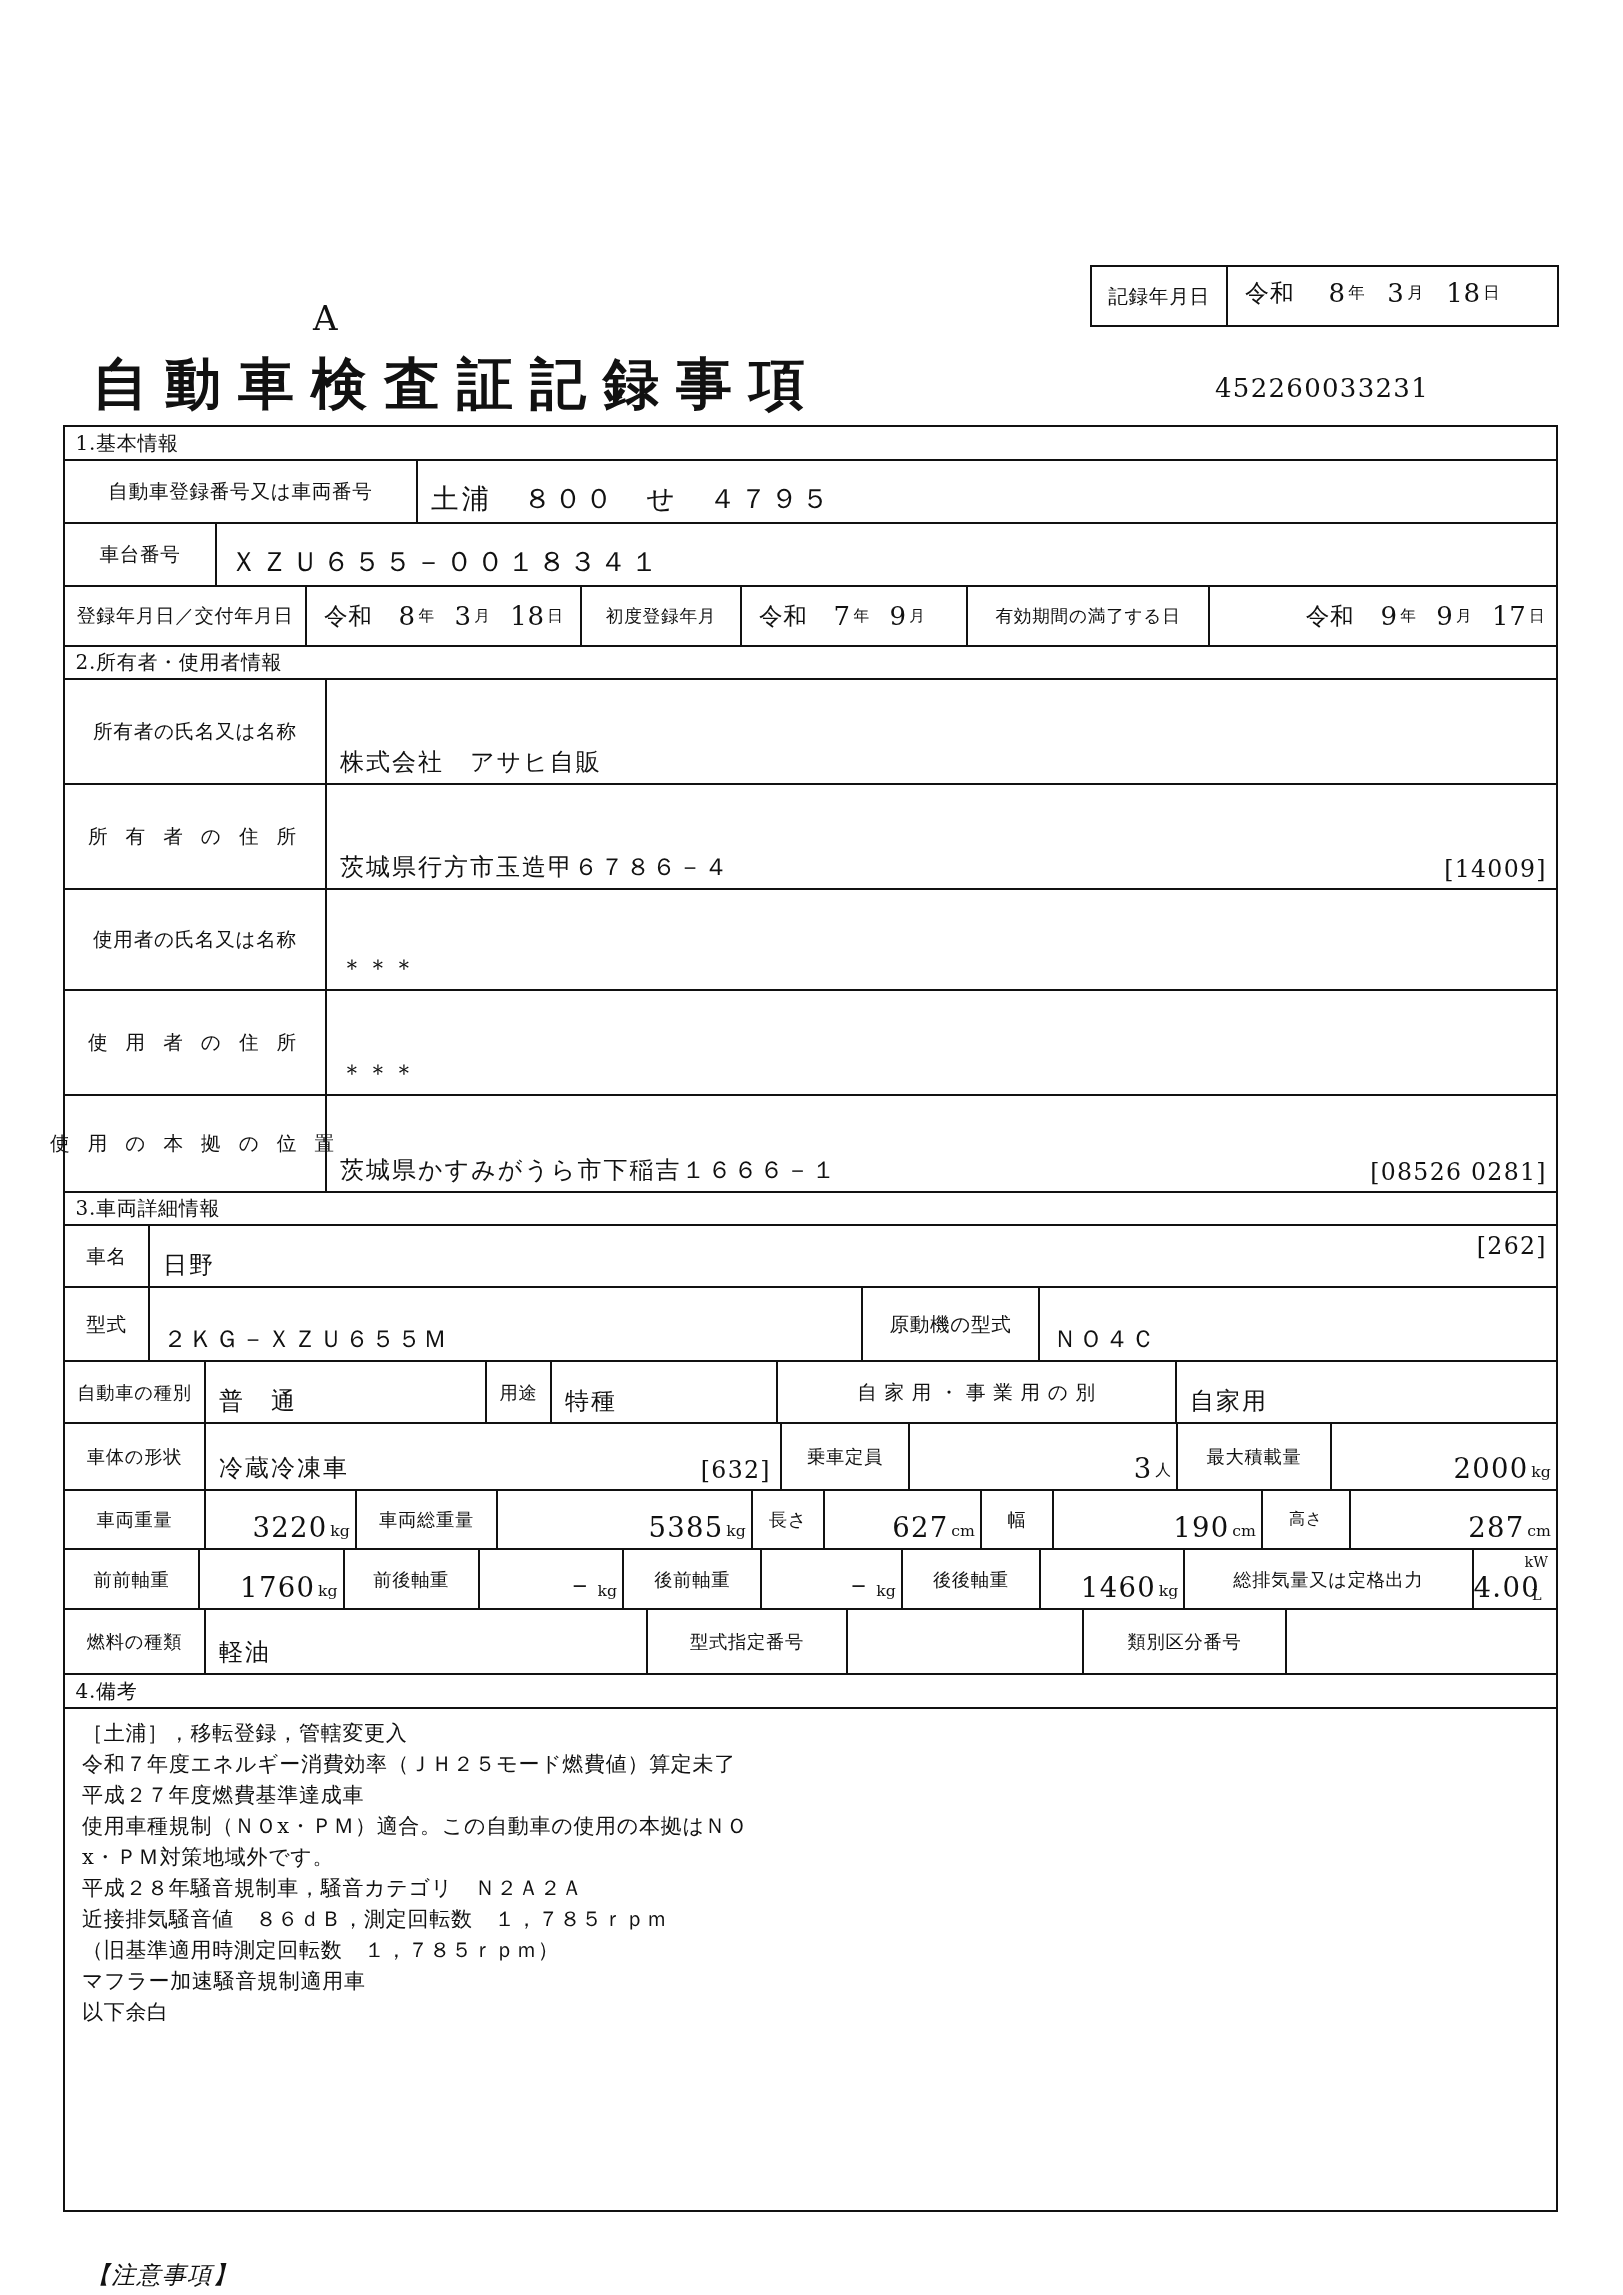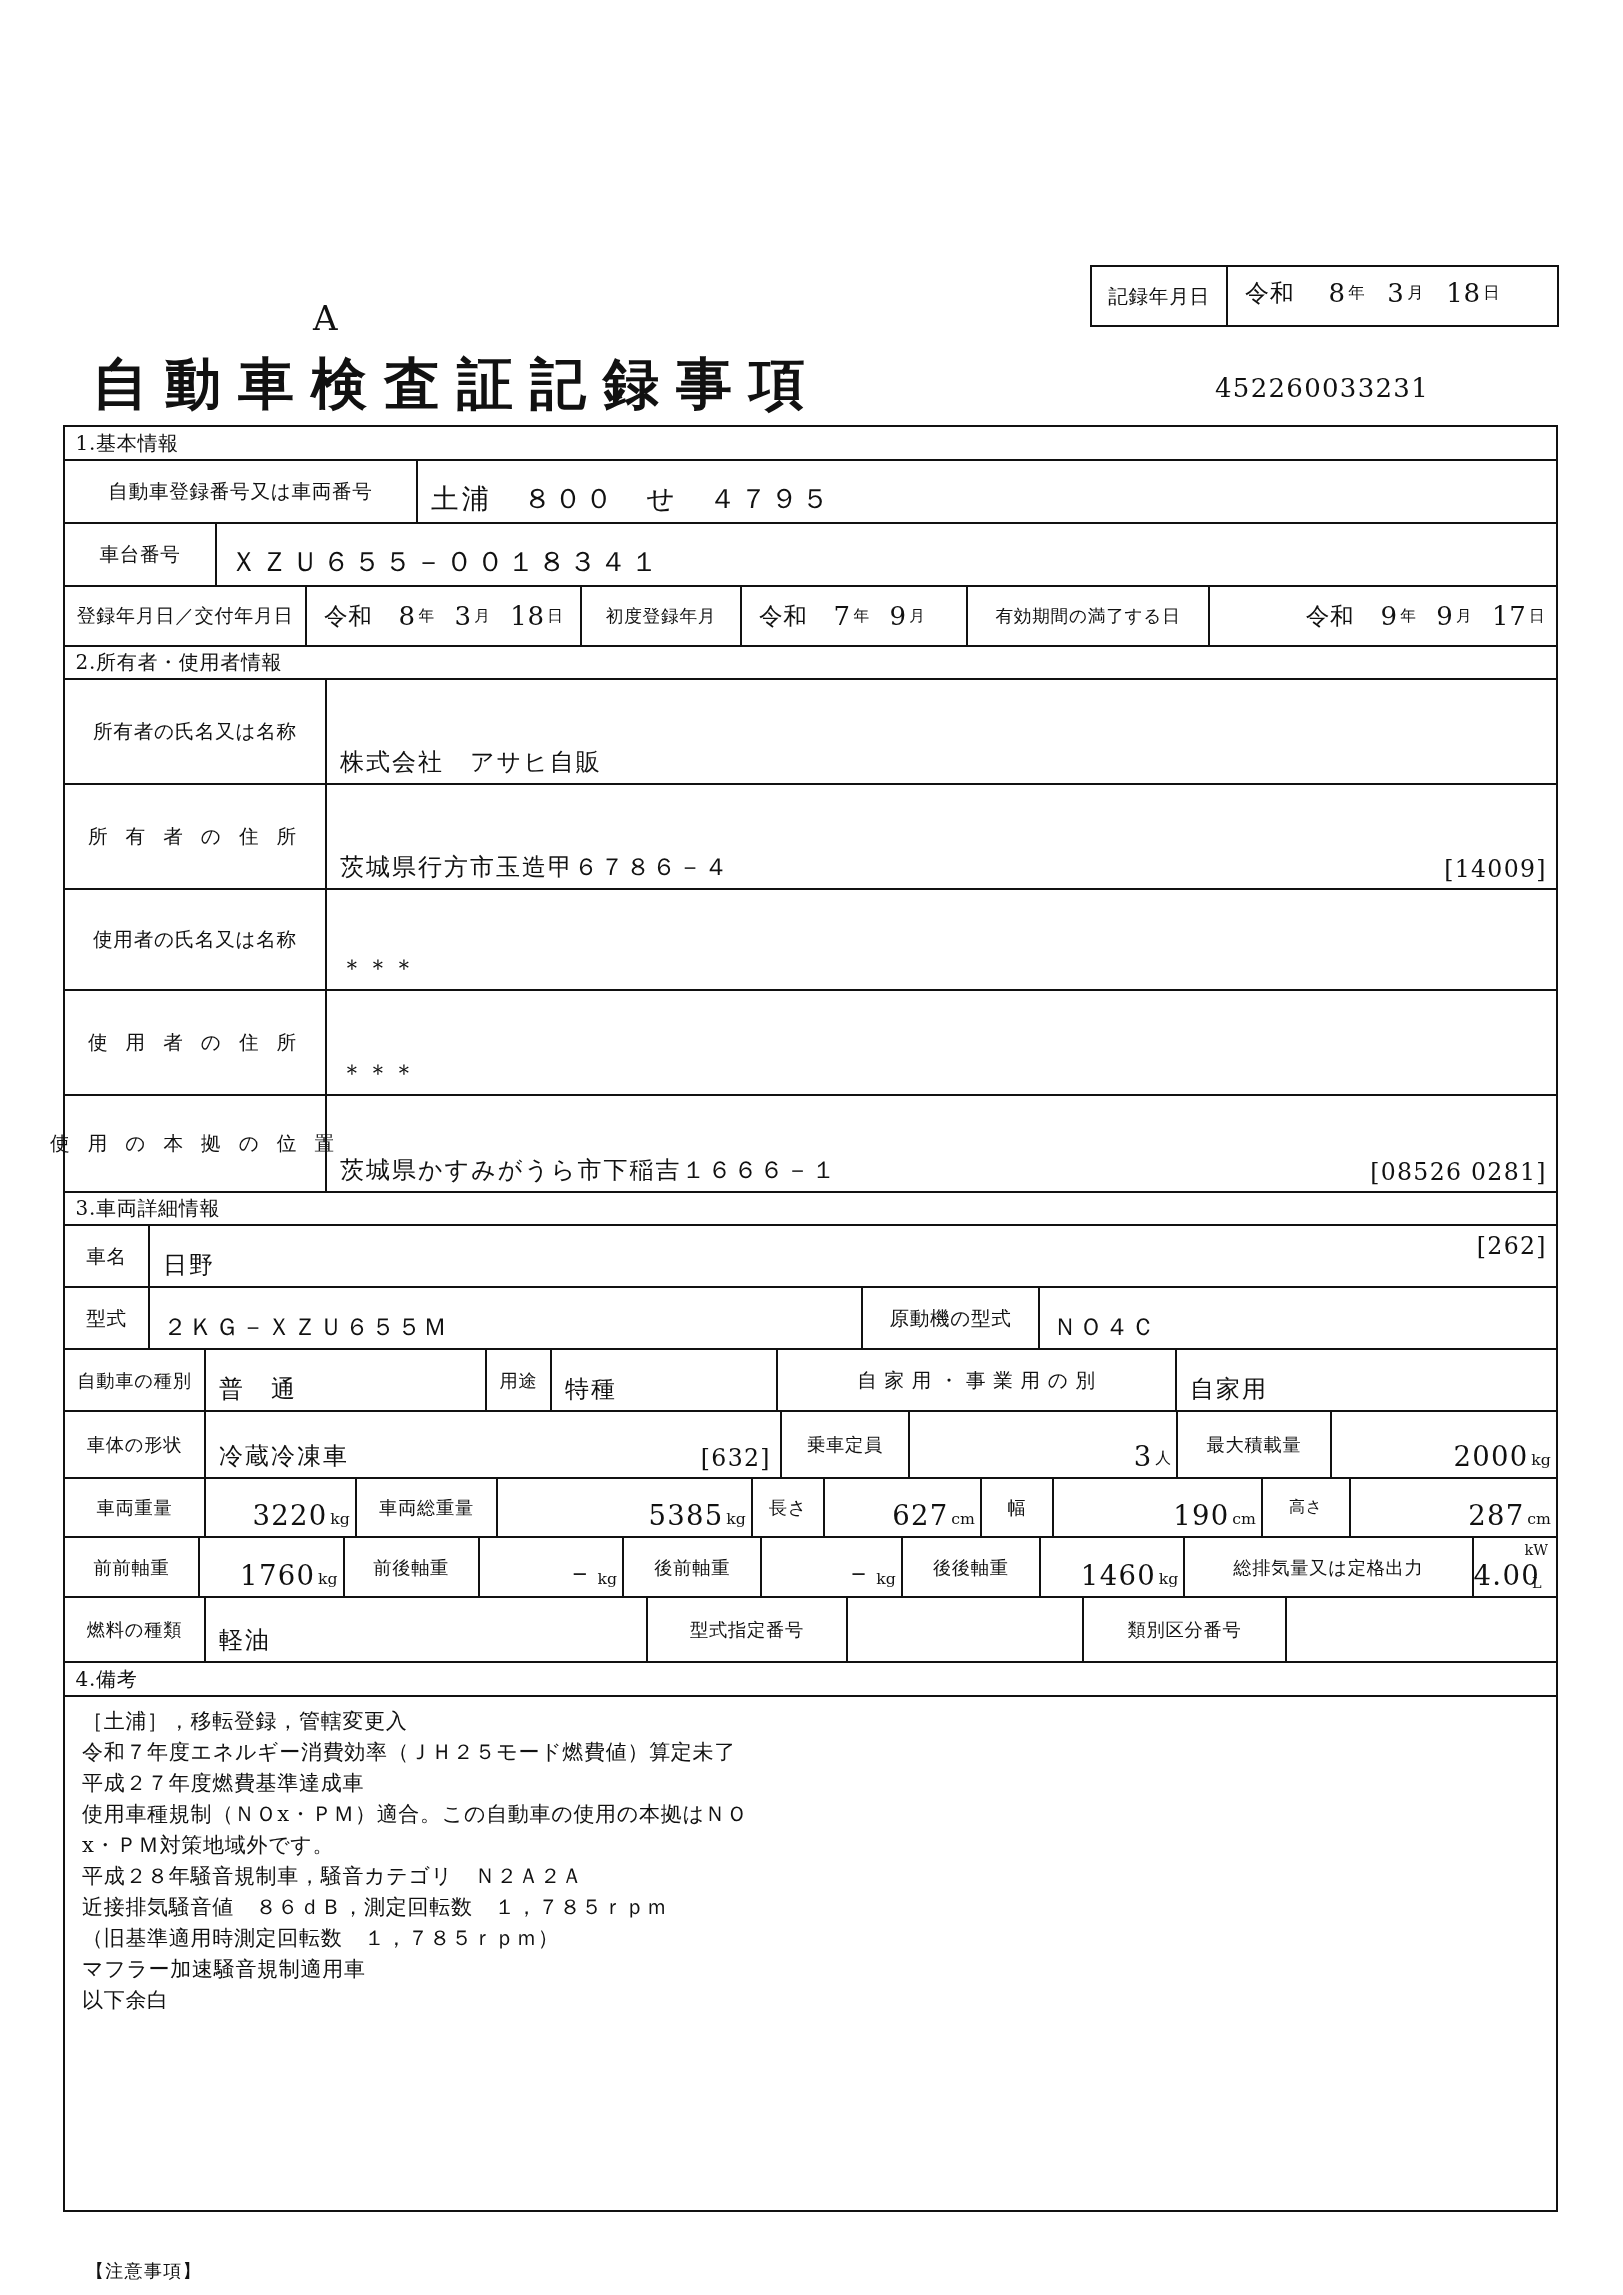--- a/index.html
+++ b/index.html
@@ -90,21 +90,21 @@
   .dgrp .u.last{margin-right:0;}
 
   
   .remarks{
     position:relative;padding:9.2px 0 0 17px;
     font-size:21px;line-height:31px;letter-spacing:0.7px;
     white-space:pre;
   }
   .footnote{
     position:absolute;left:86px;top:2259px;
-    font-size:18px;letter-spacing:1.3px;
+    font-size:24px;letter-spacing:1.3px;font-style:italic;
   }
 </style>
 </head>
 <body>
 
 <div class="page">
 
   <div class="mark-a">A</div>
   <div class="doc-title">自動車検査証記録事項</div>
   <div class="doc-number">452260033231</div>
@@ -241,21 +241,21 @@
     <div class="row" style="height:62px">
       <div class="cell" style="width:85px">
         <div class="lbl">車名</div>
       </div>
       <div class="cell" style="flex:1">
         <div class="val sm">日野</div>
         <div class="brk" style="top:34%">[262]</div>
       </div>
     </div>
 
-    <div class="row" style="height:62px">
+    <div class="row" style="height:74px">
       <div class="cell" style="width:85px">
         <div class="lbl">型式</div>
       </div>
       <div class="cell" style="width:713px">
         <div class="val sm">２ＫＧ－ＸＺＵ６５５Ｍ</div>
       </div>
       <div class="cell" style="width:177px">
         <div class="lbl">原動機の型式</div>
       </div>
       <div class="cell" style="flex:1">

